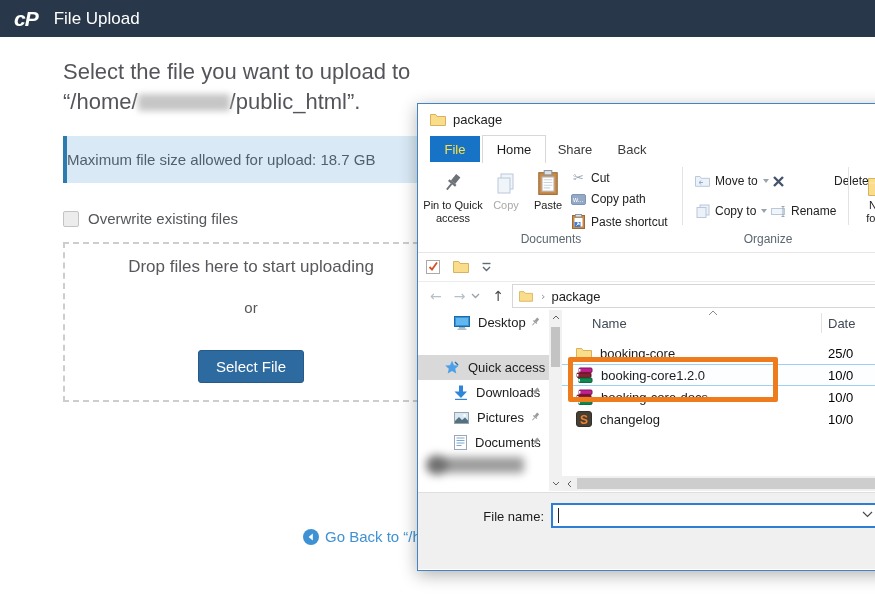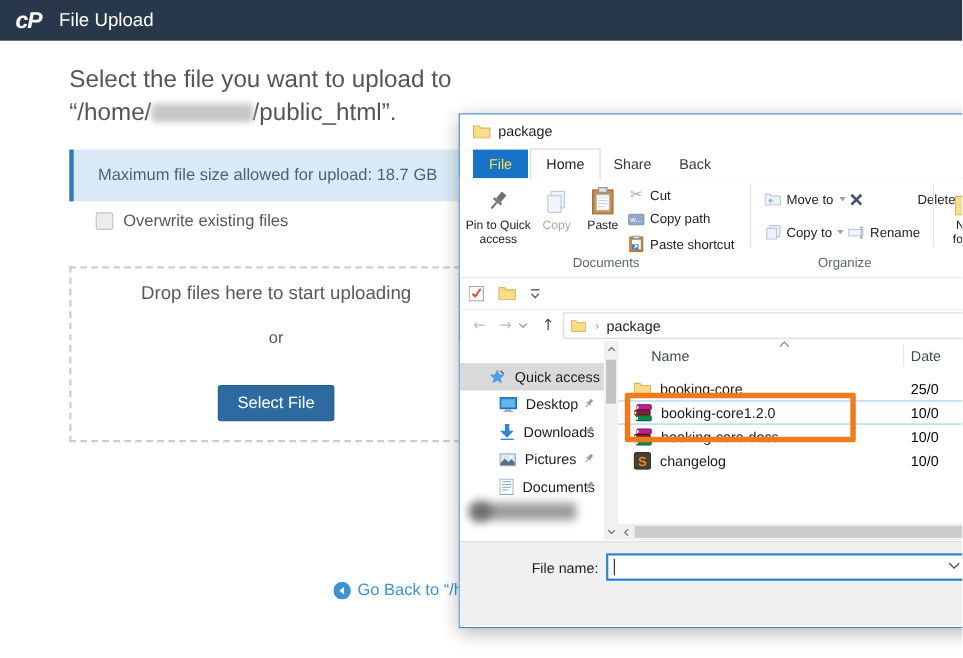--- a/index.html
+++ b/index.html
@@ -9,23 +9,23 @@
   
   .cp-header{position:absolute;left:0;top:0;width:875px;height:37px;background:#28384a;display:flex;align-items:center;z-index:1;}
   .cp-logo{color:#fff;font-weight:bold;font-style:italic;font-size:21px;margin-left:14px;letter-spacing:-1px;}
   .cp-title{color:#fff;font-size:17px;font-weight:400;margin:0 0 0 16px;}
 
   .cp-heading{position:absolute;left:63px;top:57px;font-size:22px;color:#54555a;line-height:30px;z-index:1;}
   .redact{display:inline-block;background:#c6c6c6;filter:blur(3px);border-radius:2px;vertical-align:-2px;}
   .redact-name{width:92px;height:17px;}
 
   .info-box{position:absolute;left:63px;top:136px;width:720px;height:47px;background:#d9eaf6;border-left:4px solid #2c7cad;display:flex;align-items:center;z-index:1;}
-  .info-box span{margin-left:22px;font-size:15px;color:#51616c;text-align:center;}
-
-  .overwrite{position:absolute;left:63px;top:192px;display:flex;align-items:center;font-size:15px;color:#55575b;z-index:1;margin-left:24px;}
+  .info-box span{font-size:15px;color:#51616c;text-align:center;}
+
+  .overwrite{position:absolute;left:63px;top:210px;display:flex;align-items:center;font-size:15px;color:#55575b;z-index:1;}
   .cbx{width:14px;height:14px;background:#ececec;border:1px solid #c3c3c3;border-radius:2px;margin-right:9px;display:inline-block;}
 
   .dropzone{position:absolute;left:63px;top:242px;width:372px;height:156px;border:2px dashed #cdcdcd;z-index:1;text-align:center;}
   .dz-line1{margin-top:13px;font-size:17px;color:#58585c;}
   .dz-or{margin-top:22px;font-size:15px;color:#58585c;}
   .dz-btn{margin-top:34px;background:#2d6a9f;color:#fff;border:1px solid #265a88;border-radius:3px;font-size:15px;padding:7px 17px;font-family:inherit;cursor:pointer;}
 
   .back-link{position:absolute;left:303px;top:528px;display:flex;align-items:center;font-size:15px;color:#3e92d4;text-decoration:none;z-index:1;white-space:nowrap;}
   .back-link svg{margin-right:6px;}
 
@@ -315,44 +315,44 @@
             <path d="M.5 1.5h5.2l1.4 2h8.4v9H.5z" fill="#f9dd8a" stroke="#d8b25c"></path>
           </svg>
         <span class="sep">›</span>
         <span class="crumb">package</span>
       </div>
     </div>
 
     <div class="x-main">
 
       <div class="sidebar">
-        <div class="sb-row sb-qa">
-          <svg width="16" height="15" viewBox="0 0 16 15">
-              <path d="M8 0.8 L10 5.2 L14.8 5.6 L11.2 8.8 L12.3 13.6 L8 11 L3.7 13.6 L4.8 8.8 L1.2 5.6 L6 5.2 Z" fill="#4da0e8"></path>
-              <path d="M11 2 L14 5" stroke="#2f6ea8" stroke-width="1.4"></path>
-            </svg>
-          <span class="lbl">Quick access</span>
-        </div>
         <div class="sb-row sb-child">
           <svg width="16" height="14" viewBox="0 0 16 14">
               <rect x="0.5" y="0.5" width="15" height="10" fill="#2f95dd" stroke="#1f6aa5"></rect>
               <rect x="2" y="2" width="12" height="7" fill="#62b7ee"></rect>
               <rect x="5" y="11" width="6" height="1.6" fill="#9bb0bf"></rect>
               <rect x="3.5" y="12.6" width="9" height="1.2" fill="#9bb0bf"></rect>
             </svg>
           <span class="lbl">Desktop</span>
           <span class="sb-pin">
               <svg width="11" height="11" viewBox="0 0 24 24">
                 <g transform="rotate(40 12 10)" fill="#9b9b9b">
                   <rect x="9" y="1" width="6" height="9"></rect>
                   <rect x="7" y="10" width="10" height="2.5"></rect>
                   <rect x="11" y="12.5" width="2" height="8"></rect>
                 </g>
               </svg>
             </span>
+        </div>
+        <div class="sb-row sb-qa">
+          <svg width="16" height="15" viewBox="0 0 16 15">
+              <path d="M8 0.8 L10 5.2 L14.8 5.6 L11.2 8.8 L12.3 13.6 L8 11 L3.7 13.6 L4.8 8.8 L1.2 5.6 L6 5.2 Z" fill="#4da0e8"></path>
+              <path d="M11 2 L14 5" stroke="#2f6ea8" stroke-width="1.4"></path>
+            </svg>
+          <span class="lbl">Quick access</span>
         </div>
         <div class="sb-row sb-child">
           <svg width="14" height="15" viewBox="0 0 14 15">
               <path d="M5 0.5 h4 v6 h4 L7 13 L0.5 6.5 h4.5 z" fill="#2f86d8"></path>
               <rect x="1" y="13.8" width="12" height="1.2" fill="#2f86d8"></rect>
             </svg>
           <span class="lbl">Downloads</span>
           <span class="sb-pin">
               <svg width="11" height="11" viewBox="0 0 24 24">
                 <g transform="rotate(40 12 10)" fill="#9b9b9b">

